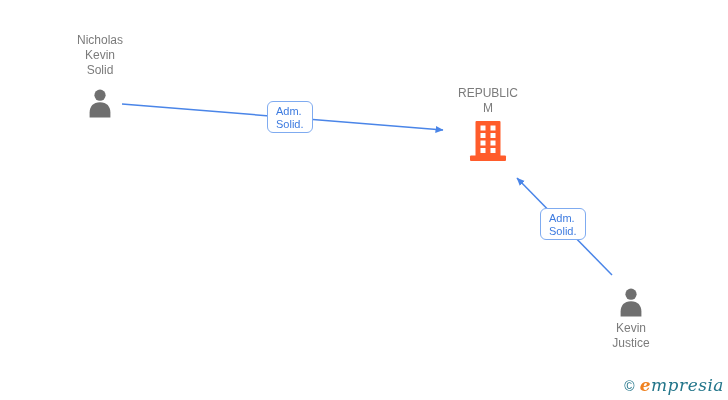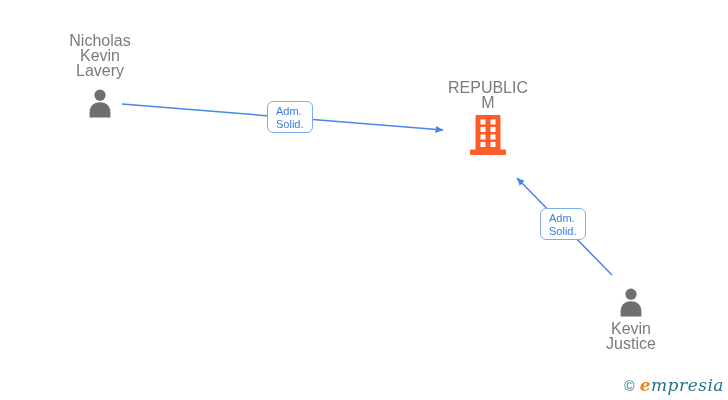--- a/index.html
+++ b/index.html
@@ -39,32 +39,32 @@
     position: absolute;
     width: 120px;
     display: flex;
     flex-direction: column;
     align-items: center;
     cursor: pointer;
   }
   .node-label {
     width: 100%;
     text-align: center;
-    font-size: 16px;
+    font-size: 12px;
     line-height: 15px;
     color: var(--name-text);
   }
   .node-label span { display: block; }
   .person-icon-svg { fill: var(--person-gray); }
   .company-icon-svg .building-body { fill: var(--company-orange); }
   .company-icon-svg .building-window { fill: #ffffff; }
 
   .node-nicholas { left: 40px; top: 33px; }
   .node-nicholas .node-icon { margin-top: 10px; }
-  .node-company { left: 428px; top: 80px; }
+  .node-company { left: 428px; top: 86px; }
   .node-company .node-icon { margin-top: 5px; }
   .node-kevin { left: 571px; top: 287px; }
   .node-kevin .node-label { }
 
   .edge-label {
     position: absolute;
     width: 46px;
     height: 32px;
     background: #ffffff;
     border: 1px solid var(--label-border);
@@ -112,21 +112,21 @@
       </marker>
     </defs>
     <line class="edge-line" x1="122" y1="104" x2="443" y2="130" marker-end="url(#arrowhead)"></line>
     <line class="edge-line" x1="612" y1="275" x2="517" y2="178" marker-end="url(#arrowhead)"></line>
   </svg>
 
   <div class="node node-nicholas">
     <div class="node-label">
       <span>Nicholas</span>
       <span>Kevin</span>
-      <span>Lavery</span>
+      <span>Solid</span>
     </div>
     <div class="node-icon">
       <svg class="person-icon-svg" width="26" height="30" viewBox="0 0 26 30" xmlns="http://www.w3.org/2000/svg">
         <circle cx="13" cy="7.2" r="5.6"></circle>
         <path d="M13 14.2 C6.2 14.2 2.6 18.4 2.6 24.6 L2.6 29.5 L23.4 29.5 L23.4 24.6 C23.4 18.4 19.8 14.2 13 14.2 Z"></path>
       </svg>
     </div>
   </div>
 
   <div class="node node-company">

